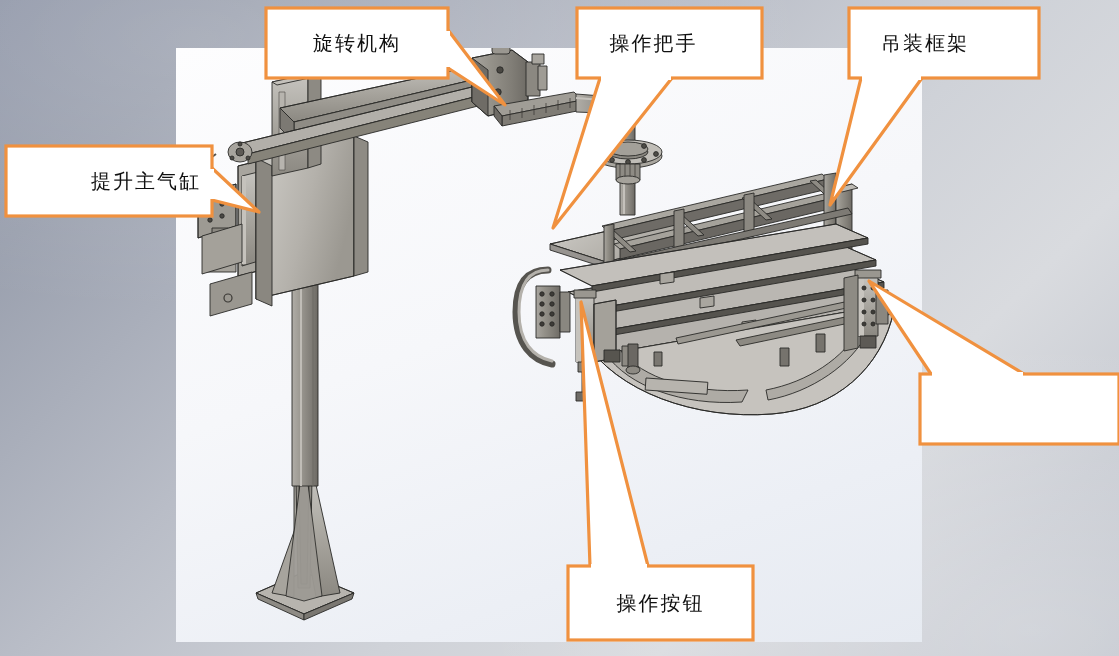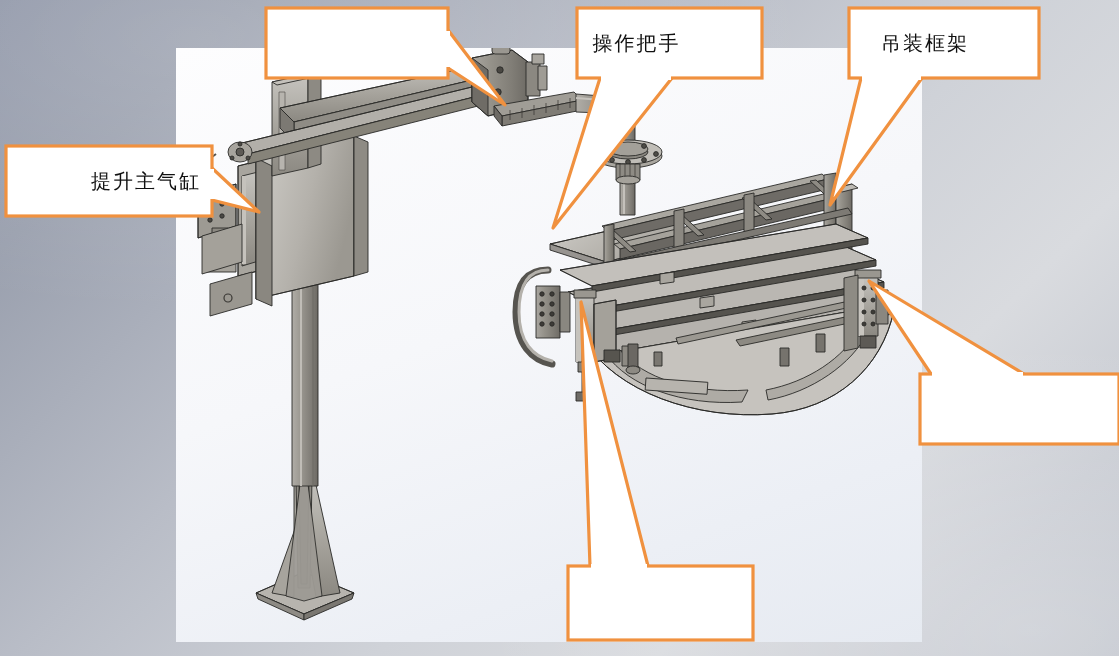--- a/index.html
+++ b/index.html
@@ -394,29 +394,30 @@
   </div>
 
   <div class="callout" style="left:0;top:0;width:1119px;height:656px;pointer-events:none;">
     <svg class="callout-svg" width="1119" height="656" viewBox="0 0 1119 656">
 
       <polygon points="448,30 448,68 505,105" fill="#ffffff" stroke="#f0913f" stroke-width="3.2" stroke-linejoin="round"></polygon>
       <rect x="266" y="8" width="182" height="70" fill="#ffffff" stroke="#f0913f" stroke-width="3.2"></rect>
       <line x1="448" y1="31" x2="448" y2="67" stroke="#ffffff" stroke-width="4"></line>
     </svg>
   </div>
+  <div class="callout-label" style="left:266px;top:8px;width:182px;height:70px;">旋转机构</div>
 
   <div class="callout" style="left:0;top:0;width:1119px;height:656px;pointer-events:none;">
     <svg class="callout-svg" width="1119" height="656" viewBox="0 0 1119 656">
       <polygon points="600,78 672,78 553,228" fill="#ffffff" stroke="#f0913f" stroke-width="3.2" stroke-linejoin="round"></polygon>
       <rect x="577" y="8" width="185" height="70" fill="#ffffff" stroke="#f0913f" stroke-width="3.2"></rect>
       <line x1="601" y1="78" x2="671" y2="78" stroke="#ffffff" stroke-width="4"></line>
     </svg>
   </div>
-  <div class="callout-label" style="left:544px;top:8px;width:185px;height:70px;">操作把手</div>
+  <div class="callout-label" style="left:561px;top:8px;width:185px;height:70px;">操作把手</div>
 
   <div class="callout" style="left:0;top:0;width:1119px;height:656px;pointer-events:none;">
     <svg class="callout-svg" width="1119" height="656" viewBox="0 0 1119 656">
       <polygon points="861,78 922,78 830,205" fill="#ffffff" stroke="#f0913f" stroke-width="3.2" stroke-linejoin="round"></polygon>
       <rect x="849" y="8" width="190" height="70" fill="#ffffff" stroke="#f0913f" stroke-width="3.2"></rect>
       <line x1="862" y1="78" x2="921" y2="78" stroke="#ffffff" stroke-width="4"></line>
     </svg>
   </div>
   <div class="callout-label" style="left:849px;top:8px;width:152px;height:70px;">吊装框架</div>
 
@@ -437,14 +438,15 @@
     </svg>
   </div>
 
   <div class="callout" style="left:0;top:0;width:1119px;height:656px;pointer-events:none;">
     <svg class="callout-svg" width="1119" height="656" viewBox="0 0 1119 656">
       <polygon points="590,566 648,566 581,302" fill="#ffffff" stroke="#f0913f" stroke-width="3.2" stroke-linejoin="round"></polygon>
       <rect x="568" y="566" width="185" height="74" fill="#ffffff" stroke="#f0913f" stroke-width="3.2"></rect>
       <line x1="591" y1="566" x2="647" y2="566" stroke="#ffffff" stroke-width="4"></line>
     </svg>
   </div>
+  <div class="callout-label" style="left:568px;top:566px;width:185px;height:74px;">操作按钮</div>
 
 </div>
 
 </body></html>

